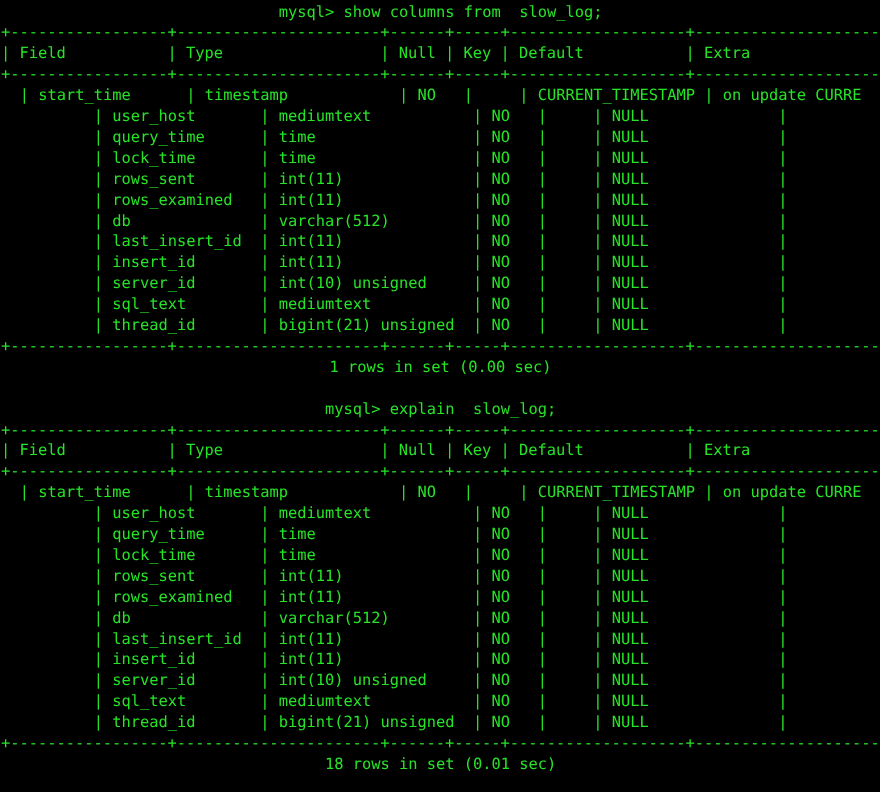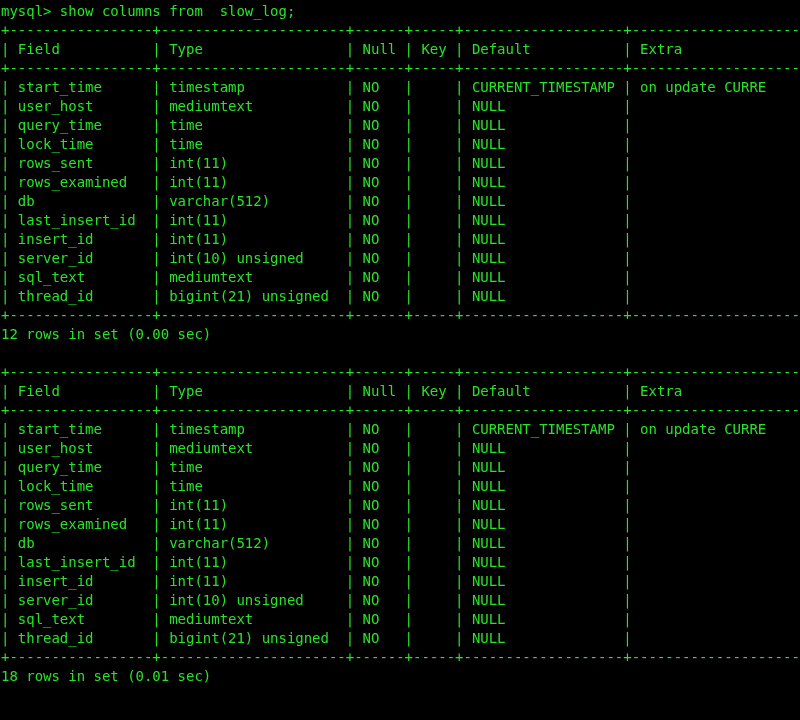--- a/index.html
+++ b/index.html
@@ -18,20 +18,21 @@
     background: #000000;
     color: #27e327;
     font-family: "DejaVu Sans Mono", "Liberation Mono", monospace;
     font-size: 14px;
     line-height: 19px;
     letter-spacing: -0.02px;
     overflow: hidden;
     position: relative;
     box-sizing: border-box;
     padding: 2px 0 0 0;
+    text-align: center;
   }
   .term-line {
     white-space: pre;
     height: 19px;
     line-height: 19px;
     margin: 0;
     padding: 0 0 0 1px;
     overflow: hidden;
     color: #27e327;
     font-family: "DejaVu Sans Mono", "Liberation Mono", monospace;
@@ -54,22 +55,23 @@
     <div class="term-line">| lock_time       | time                 | NO   |     | NULL              |</div>
     <div class="term-line">| rows_sent       | int(11)              | NO   |     | NULL              |</div>
     <div class="term-line">| rows_examined   | int(11)              | NO   |     | NULL              |</div>
     <div class="term-line">| db              | varchar(512)         | NO   |     | NULL              |</div>
     <div class="term-line">| last_insert_id  | int(11)              | NO   |     | NULL              |</div>
     <div class="term-line">| insert_id       | int(11)              | NO   |     | NULL              |</div>
     <div class="term-line">| server_id       | int(10) unsigned     | NO   |     | NULL              |</div>
     <div class="term-line">| sql_text        | mediumtext           | NO   |     | NULL              |</div>
     <div class="term-line">| thread_id       | bigint(21) unsigned  | NO   |     | NULL              |</div>
     <div class="term-line">+-----------------+----------------------+------+-----+-------------------+-----------------------------</div>
-    <div class="term-line">12 rows in set (0.00 sec)</div>
+    <div class="term-line">1 rows in set (0.00 sec)</div>
     <div class="term-line blank"></div>
+    <div class="term-line">mysql&gt; explain  slow_log;</div>
     <div class="term-line">+-----------------+----------------------+------+-----+-------------------+-----------------------------</div>
     <div class="term-line">| Field           | Type                 | Null | Key | Default           | Extra                       </div>
     <div class="term-line">+-----------------+----------------------+------+-----+-------------------+-----------------------------</div>
     <div class="term-line">| start_time      | timestamp            | NO   |     | CURRENT_TIMESTAMP | on update CURRE</div>
     <div class="term-line">| user_host       | mediumtext           | NO   |     | NULL              |</div>
     <div class="term-line">| query_time      | time                 | NO   |     | NULL              |</div>
     <div class="term-line">| lock_time       | time                 | NO   |     | NULL              |</div>
     <div class="term-line">| rows_sent       | int(11)              | NO   |     | NULL              |</div>
     <div class="term-line">| rows_examined   | int(11)              | NO   |     | NULL              |</div>
     <div class="term-line">| db              | varchar(512)         | NO   |     | NULL              |</div>

